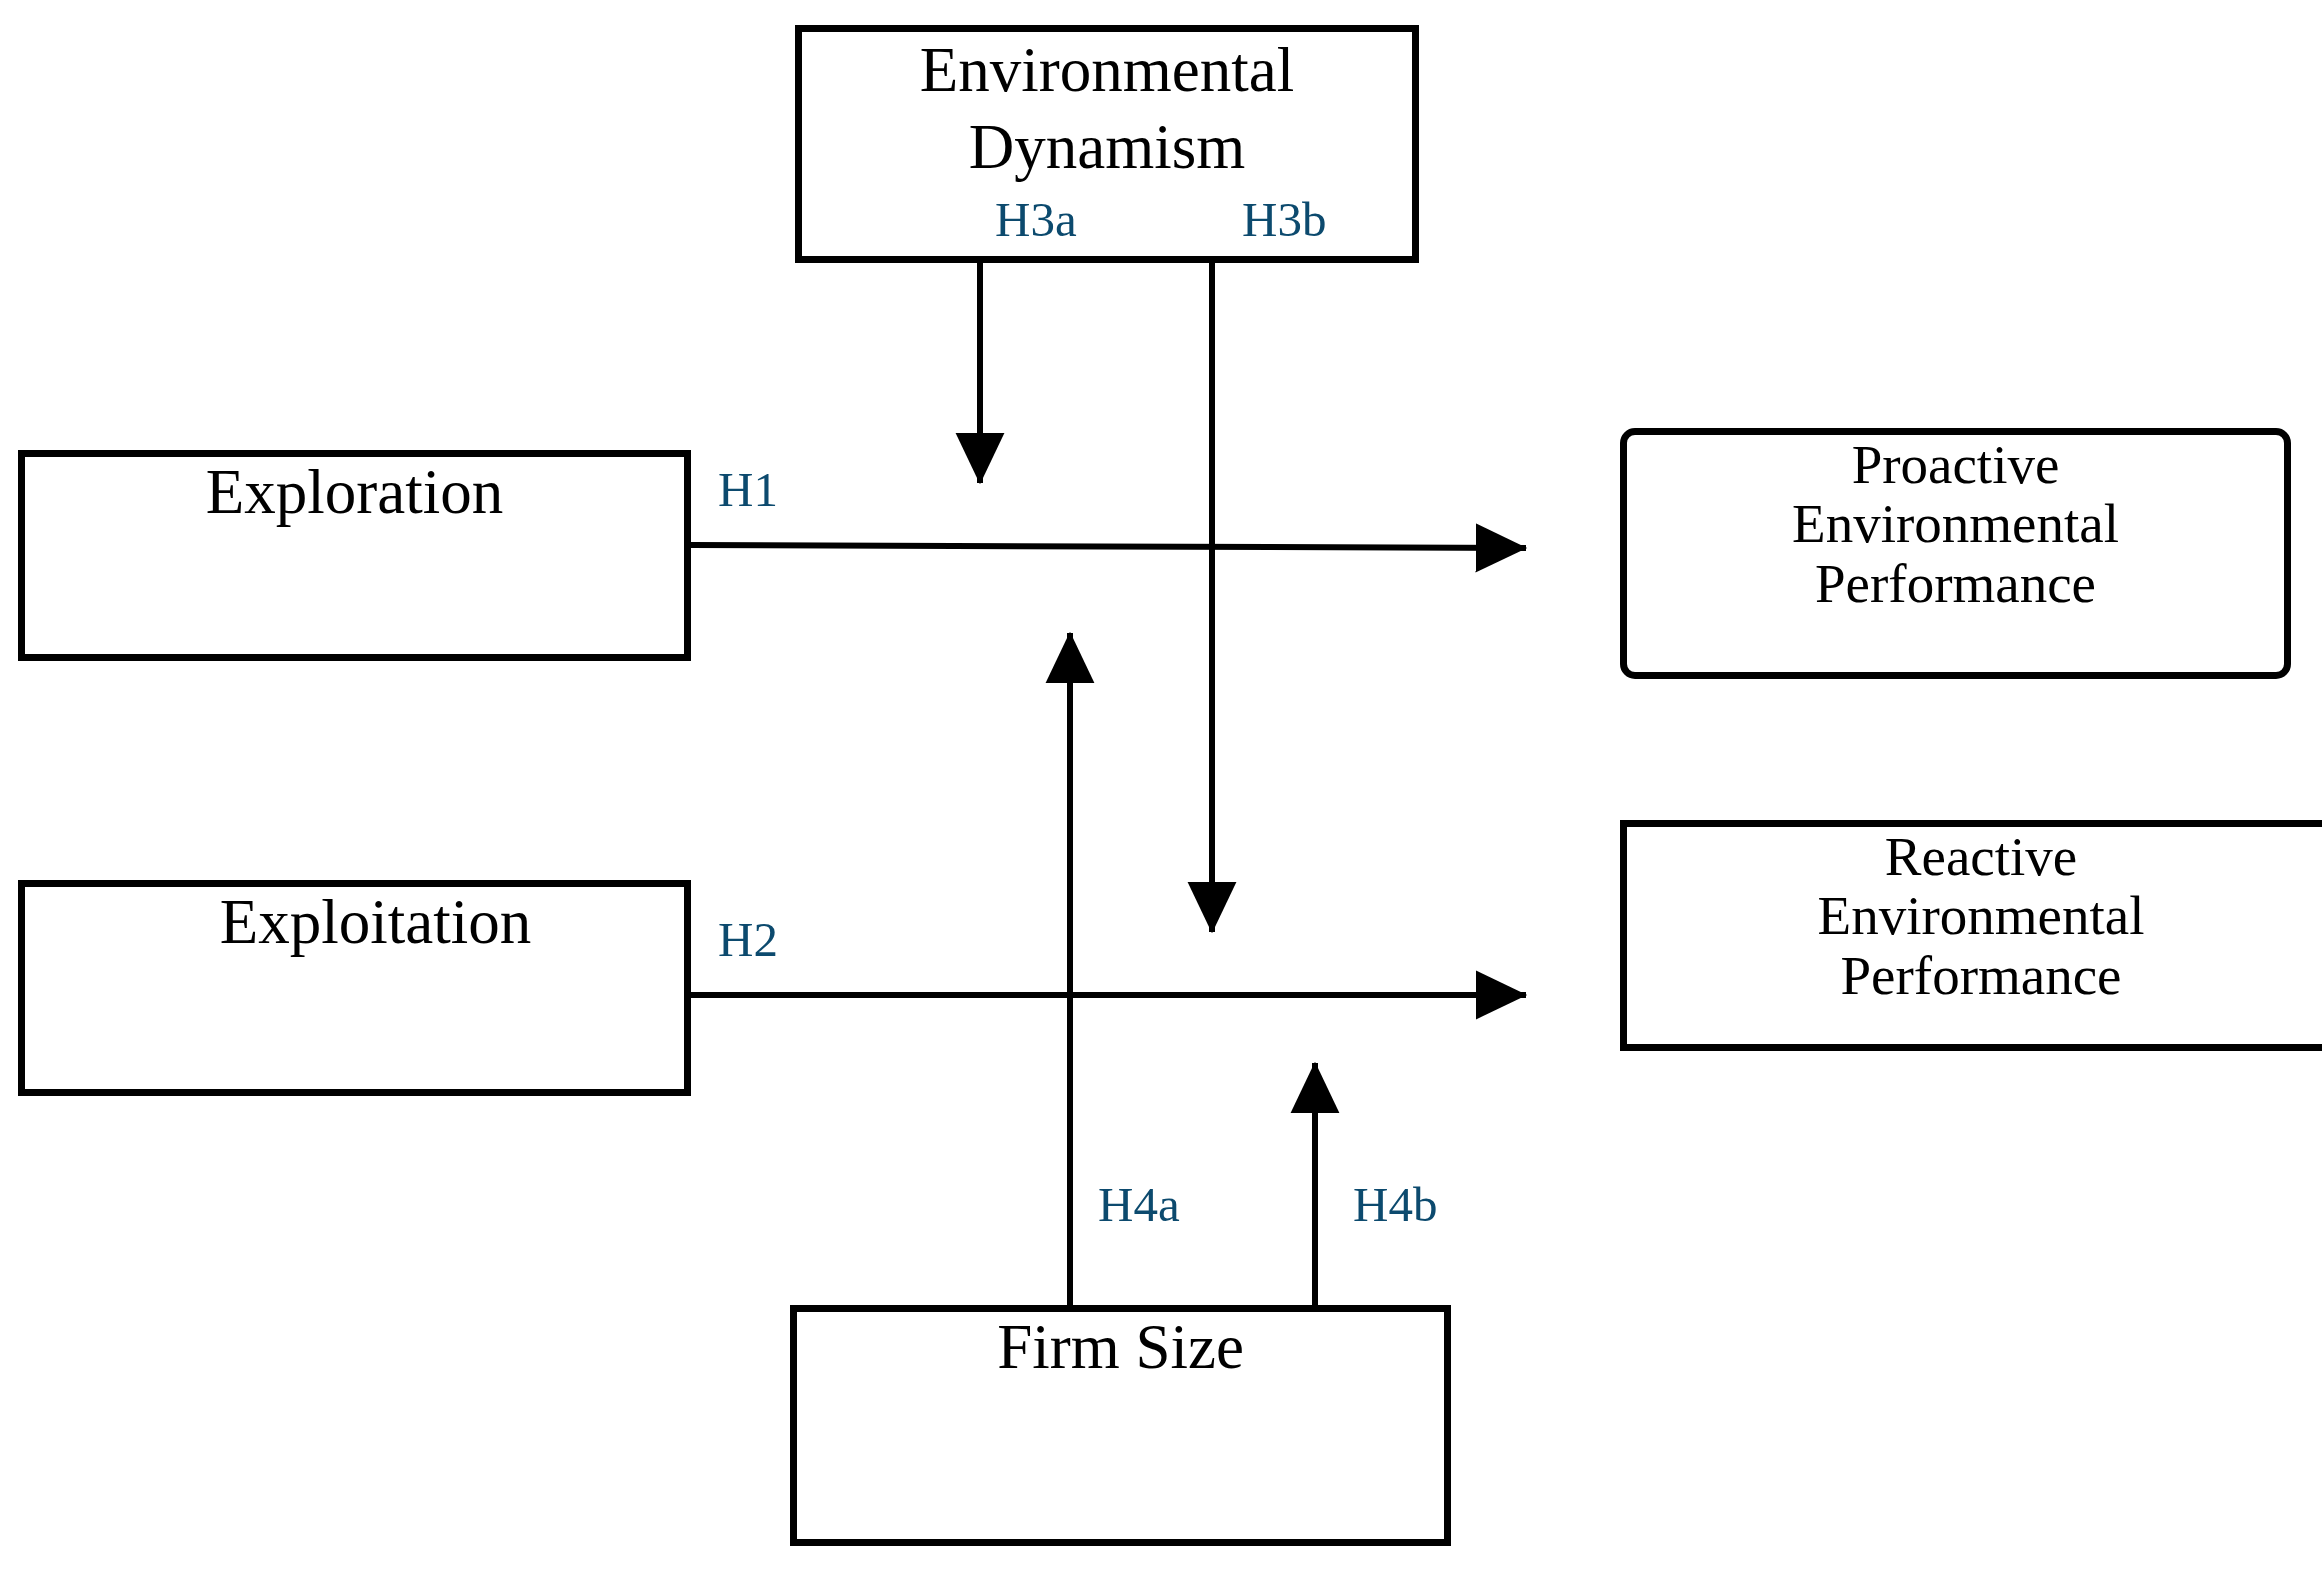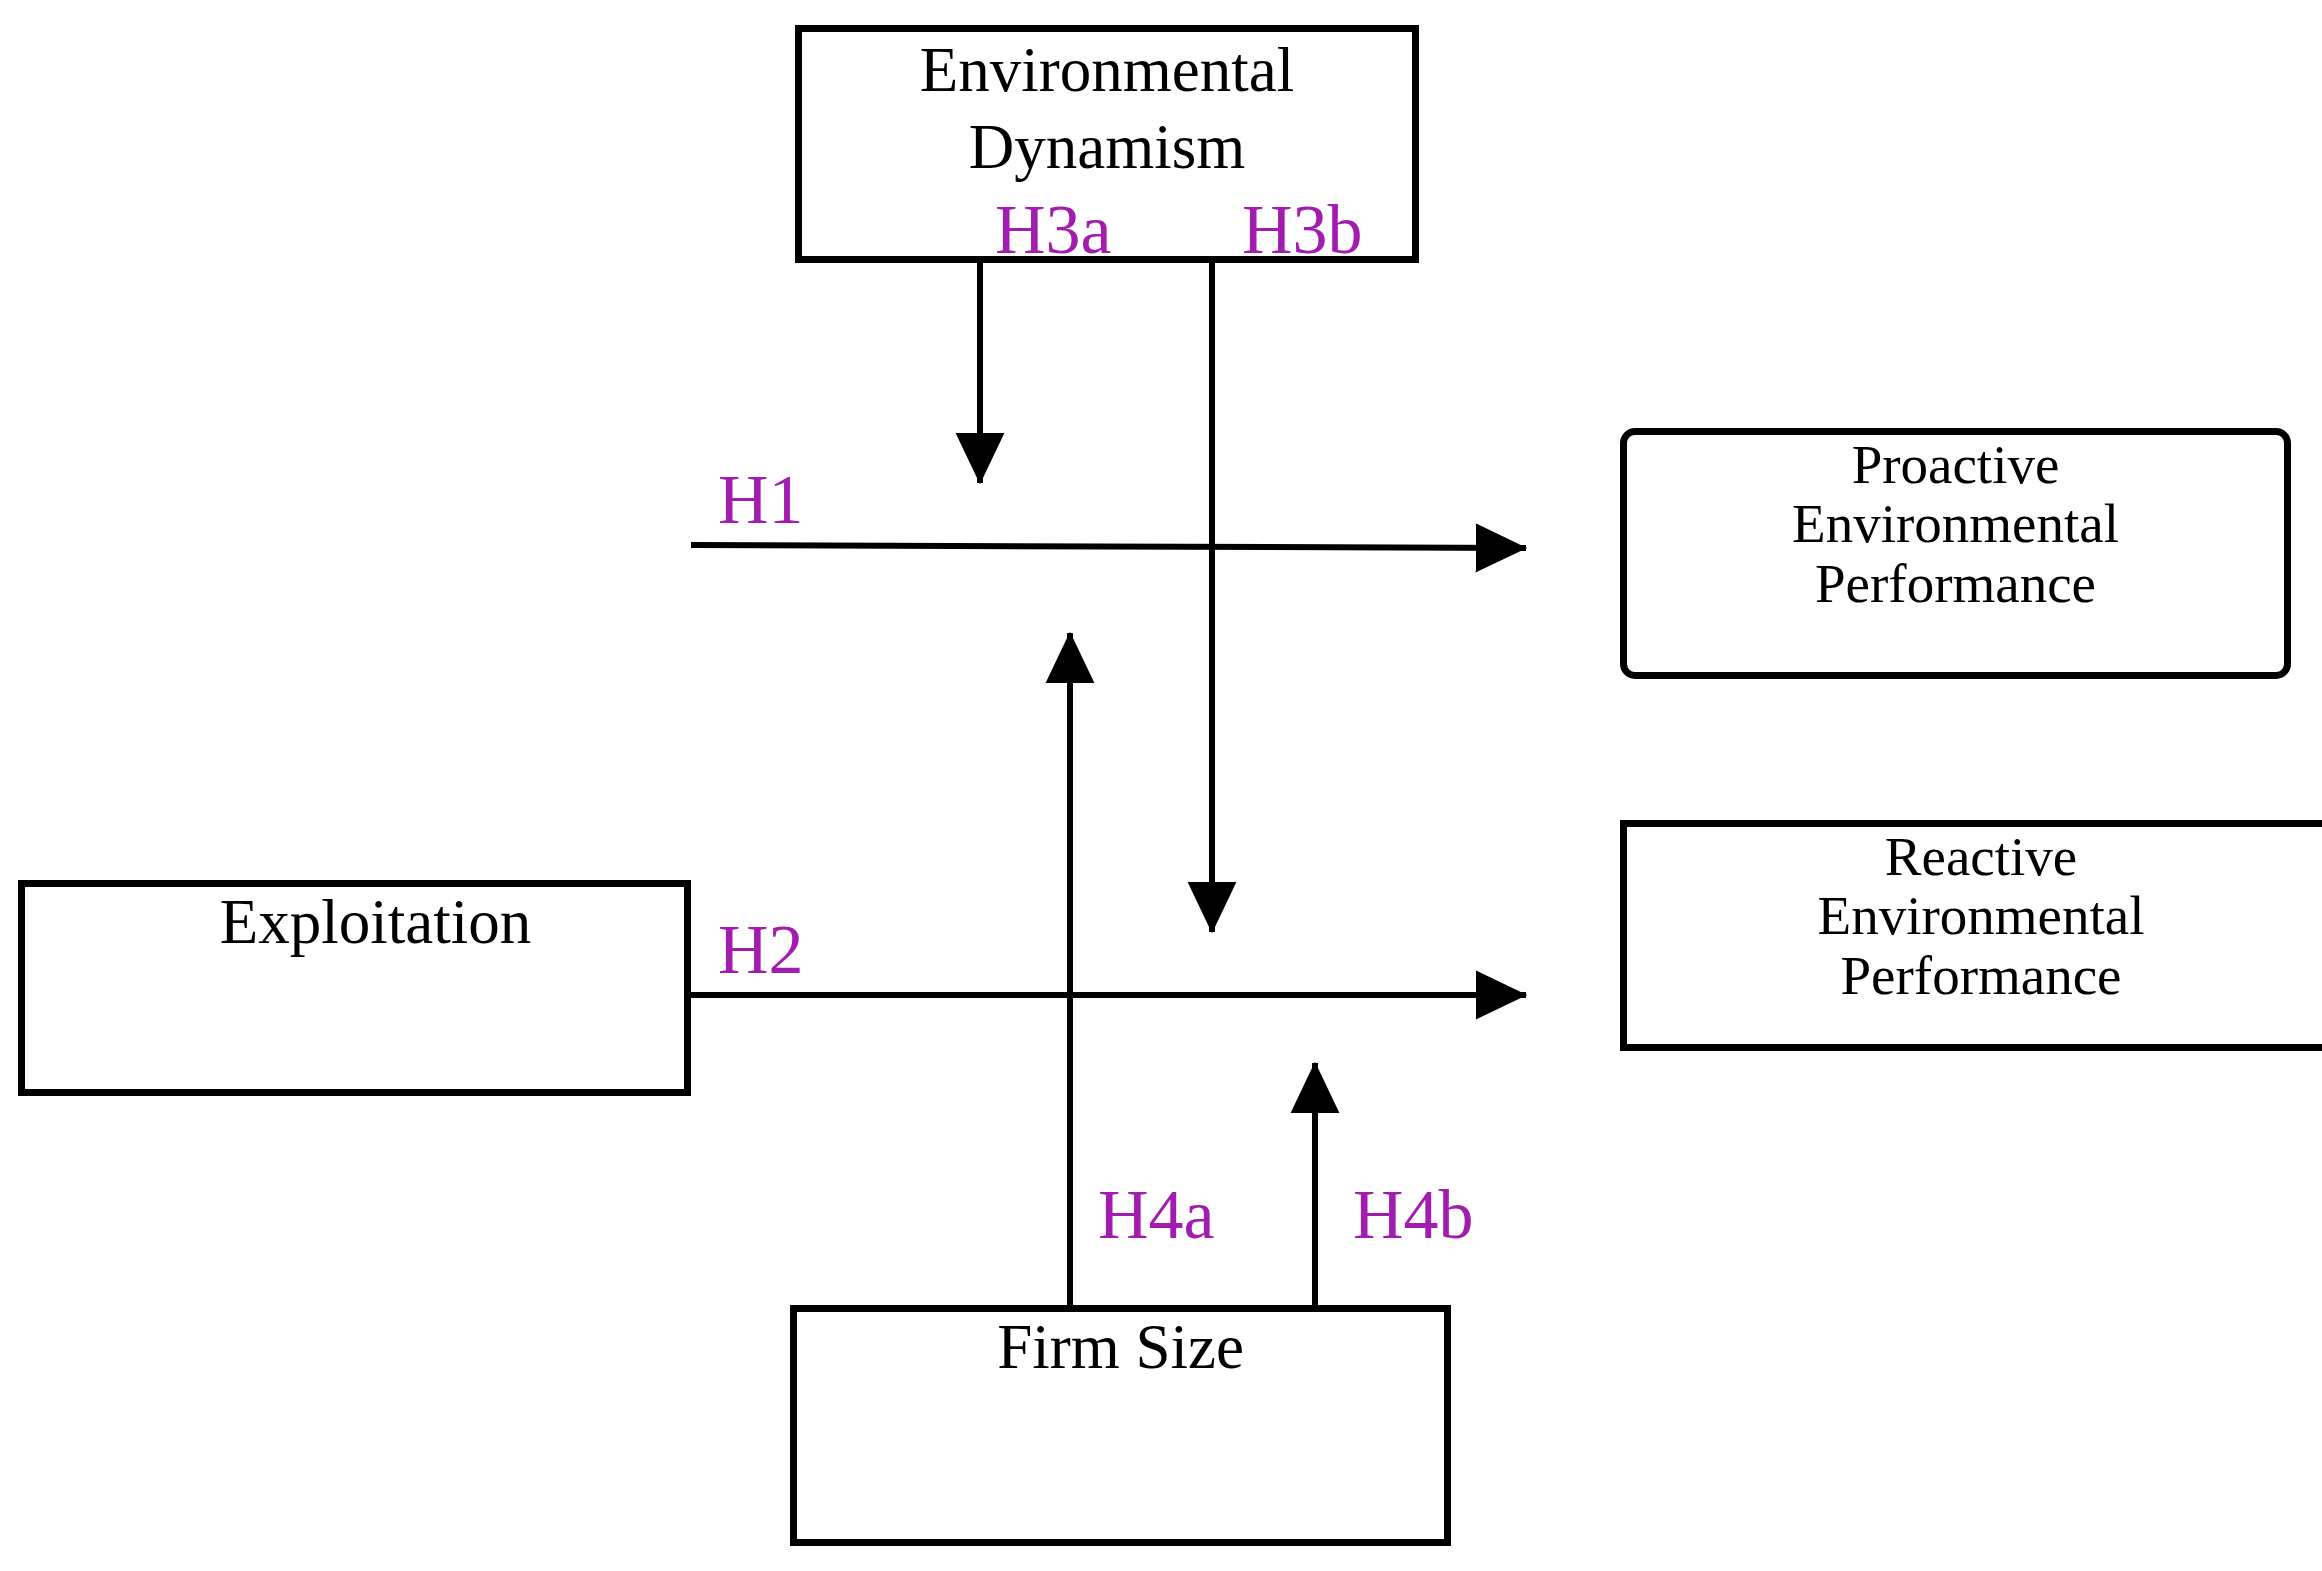--- a/index.html
+++ b/index.html
@@ -53,22 +53,22 @@
 
   #edge-layer {
     position: absolute;
     left: 0; top: 0;
     width: 2322px;
     height: 1571px;
     pointer-events: none;
   }
   .edge-label {
     position: absolute;
-    color: #a21caf;
-    font-size: 70px;
+    color: #0c4a6e;
+    font-size: 49px;
     line-height: 1;
     white-space: nowrap;
   }
   #label-h1  { left: 718px;  top: 465px;  }
   #label-h2  { left: 718px;  top: 915px;  }
   #label-h3a { left: 995px;  top: 195px;  }
   #label-h3b { left: 1242px; top: 195px;  }
   #label-h4a { left: 1098px; top: 1180px; }
   #label-h4b { left: 1353px; top: 1180px; }
 </style>
@@ -107,20 +107,23 @@
     <g>
       <line x1="1315" y1="1305" x2="1315" y2="1063" stroke="#000000" stroke-width="6" marker-end="url(#arrowhead)"></line>
     </g>
   </svg>
 
   <div class="node" id="node-environmental-dynamism">
     <span class="node-label">Environmental
 Dynamism</span>
   </div>
 
+  <div class="node" id="node-exploration">
+    <span class="node-label">Exploration</span>
+  </div>
 
   <div class="node" id="node-exploitation">
     <span class="node-label">Exploitation</span>
   </div>
 
   <div class="node" id="node-proactive-performance">
     <span class="node-label">Proactive
 Environmental
 Performance</span>
   </div>

